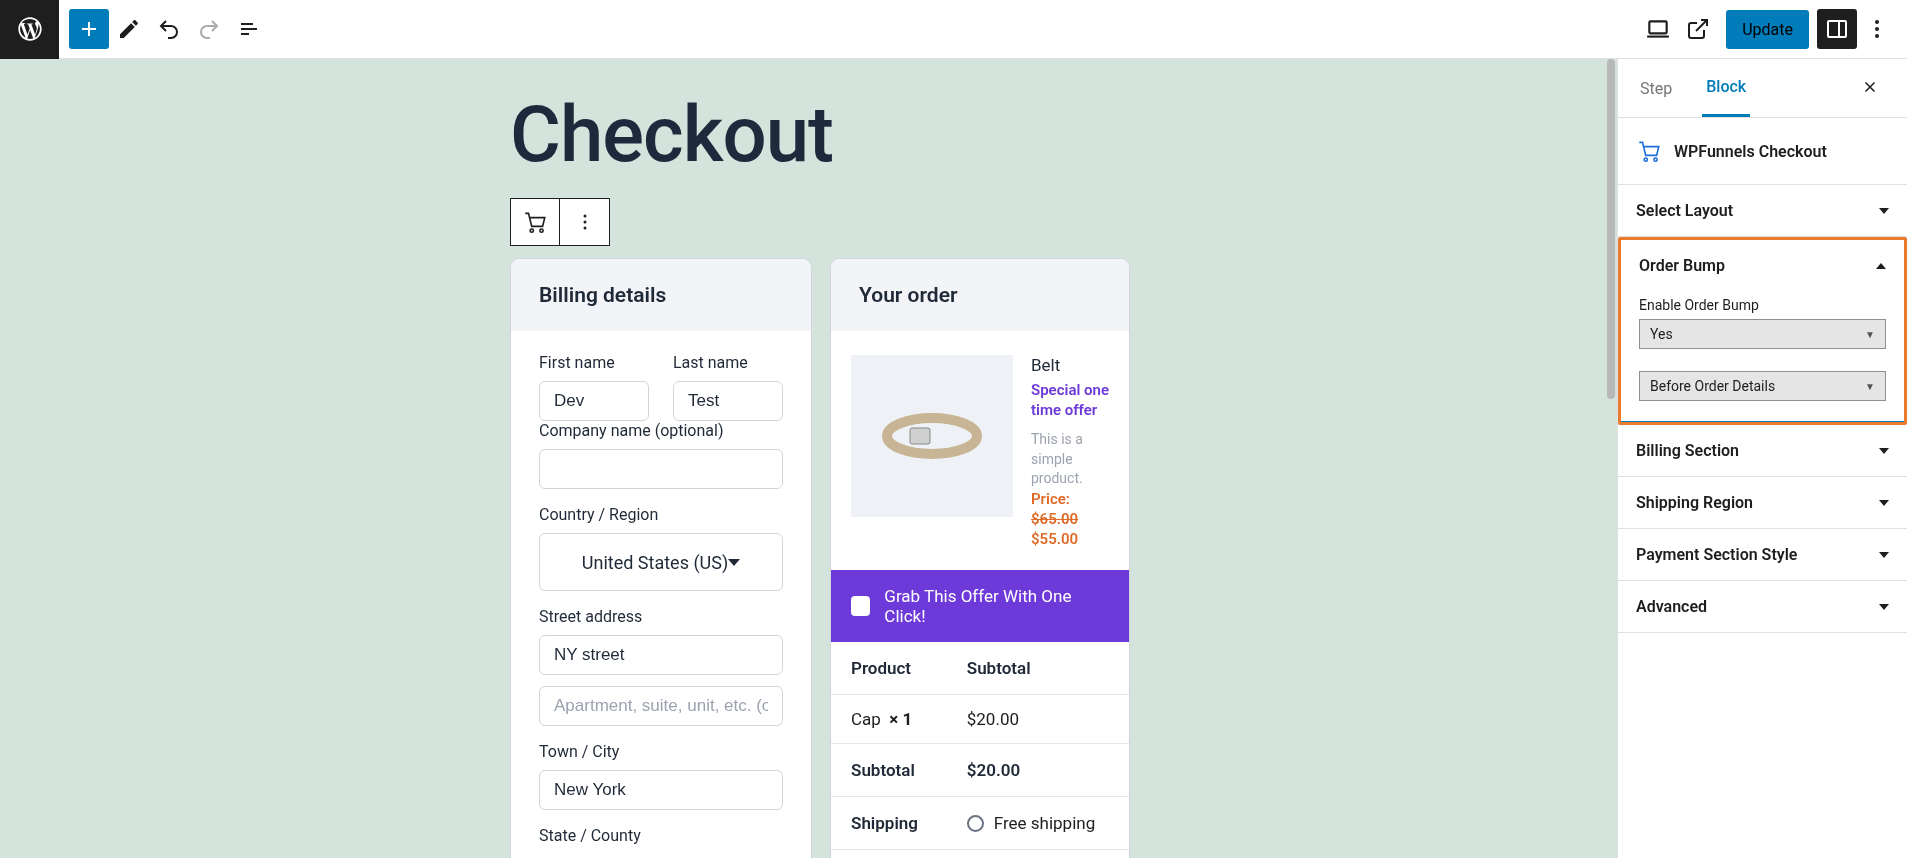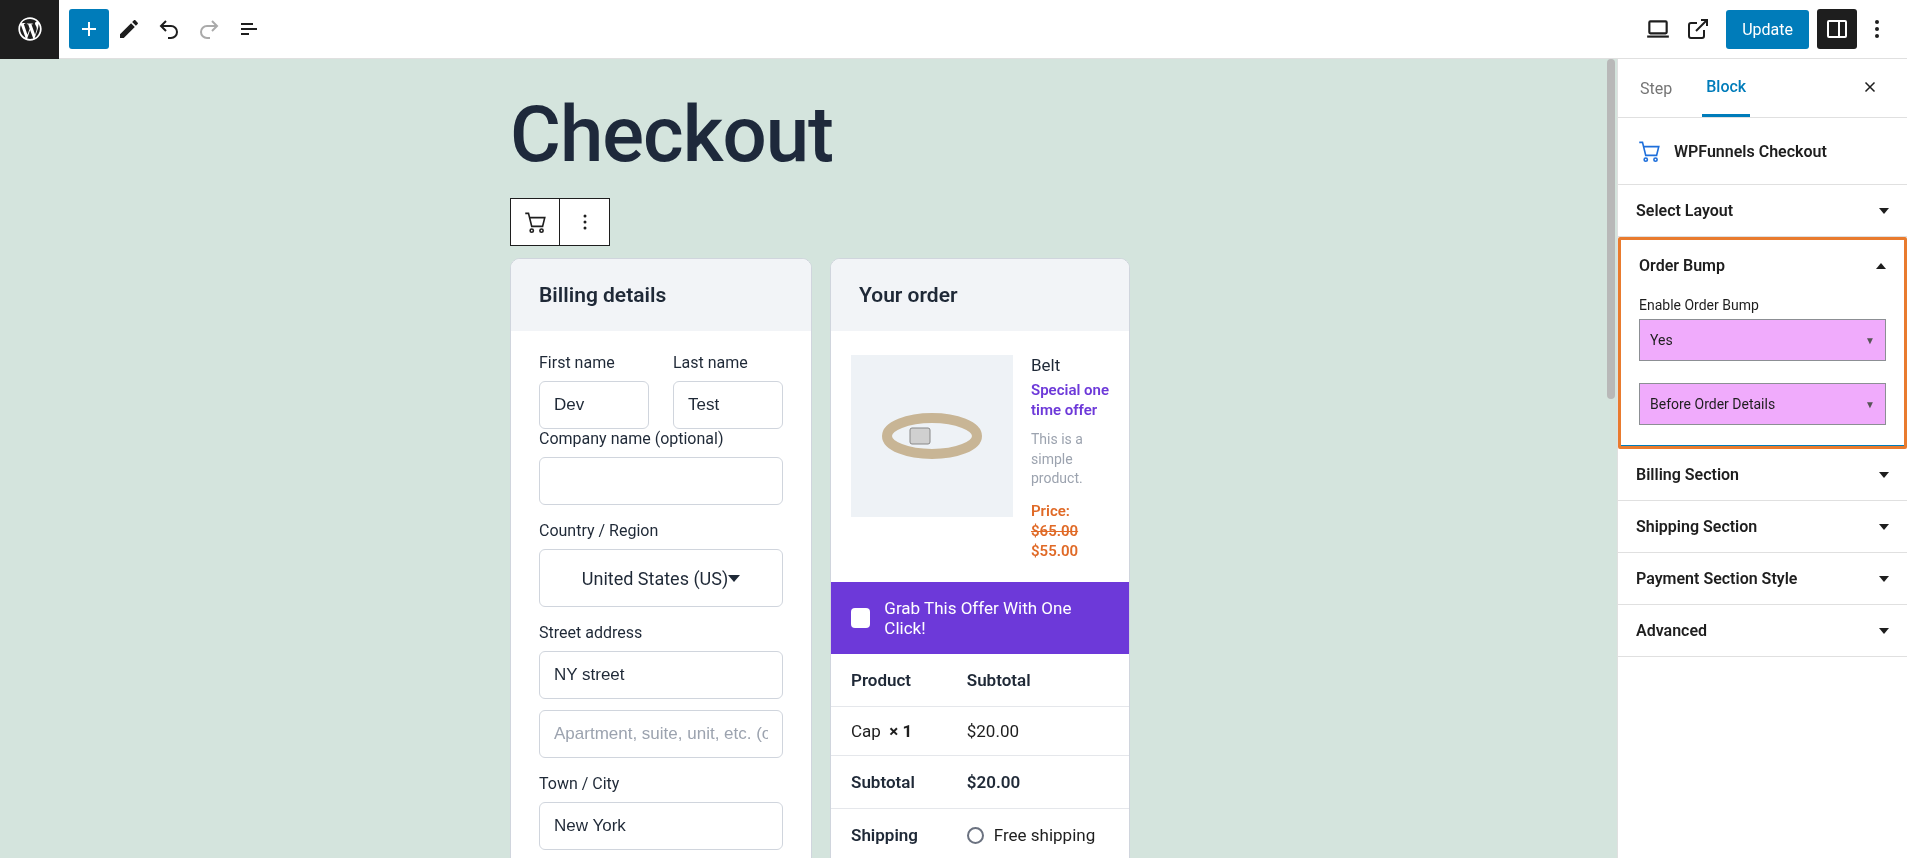--- a/index.html
+++ b/index.html
@@ -6,21 +6,21 @@
 body{font-family:-apple-system,BlinkMacSystemFont,"Segoe UI",Roboto,sans-serif;font-size:13px;color:#1e1e1e;background:#fff;width:1907px;height:858px;overflow:hidden}
 
 
 .topbar{height:59px;display:flex;align-items:center;border-bottom:1px solid #e0e0e0;padding-right:10px}
 .wp-logo{width:59px;height:59px;background:#1e1e1e;display:flex;align-items:center;justify-content:center}
 .wp-logo svg{width:28px;height:28px;fill:#fff}
 .add-btn{width:40px;height:40px;background:#007cba;color:#fff;border-radius:3px;display:flex;align-items:center;justify-content:center;margin-left:10px;cursor:pointer}
 .ibtn{width:40px;height:40px;display:flex;align-items:center;justify-content:center;cursor:pointer;color:#1e1e1e}
 .ibtn.disabled{color:#aaa}
 .top-spacer{flex:1}
-.update-btn{background:#007cba;color:#ffffff;padding:10px 16px;border-radius:3px;font-size:16px;cursor:pointer;margin:0 8px}
+.update-btn{background:#007cba;color:#000000;padding:10px 16px;border-radius:3px;font-size:16px;cursor:pointer;margin:0 8px}
 .sq{width:40px;height:40px;background:#1e1e1e;color:#fff;display:flex;align-items:center;justify-content:center;border-radius:3px;cursor:pointer}
 
 
 .main{display:flex;height:calc(100% - 59px)}
 .canvas{flex:1;background:#d4e4dd;overflow-y:auto;position:relative}
 .sidebar{width:290px;border-left:1px solid #e0e0e0;background:#fff;overflow-y:auto}
 
 
 .page-title{font-size:78px;font-weight:500;color:#1e293b;margin:30px 0 18px 510px;letter-spacing:-1px}
 .block-toolbar{display:flex;margin-left:510px;margin-bottom:12px}
@@ -31,33 +31,33 @@
 
 
 .card{background:#fff;border:1px solid #d0d5dd;border-radius:10px;overflow:hidden}
 .card-h{background:#f2f4f7;padding:24px 28px;font-size:21px;font-weight:600;color:#1f2937}
 .card-b{padding:22px 28px}
 .bill{width:302px}
 
 .frow{display:flex;gap:24px;}
 .fcol{flex:1}
 .fl{font-size:16px;color:#1f2937;margin-bottom:9px;display:block}
-.fin{width:100%;height:48px;border:1px solid #d0d5dd;border-radius:6px;padding:0 14px;font-size:17px;color:#1f2937;background:#fff}
+.fin{width:100%;height:40px;border:1px solid #d0d5dd;border-radius:6px;padding:0 14px;font-size:17px;color:#1f2937;background:#fff}
 .fin::placeholder{color:#9ca3af}
 .sel{width:100%;height:58px;border:1px solid #d0d5dd;border-radius:6px;padding:0 18px;font-size:18px;color:#1f2937;display:flex;align-items:center;justify-content:center;cursor:pointer;background:#fff}
 .sel .caret{width:0;height:0;border-left:6px solid transparent;border-right:6px solid transparent;border-top:7px solid #1f2937}
 
 
 .ord{width:300px}
 .bump{display:flex;gap:18px;padding:24px 20px 20px}
 .bump-imgwrap{width:162px;height:162px;background:#eef2f6;display:flex;align-items:center;justify-content:center}
 .bump-txt{flex:1}
 .bump-name{font-size:17px;color:#1f2937;margin-bottom:6px}
 .bump-offer{font-size:15px;color:#6d39d9;font-weight:600;line-height:1.3;margin-bottom:10px}
-.bump-desc{font-size:14px;color:#9ca3af;line-height:1.4;margin-bottom:12px}
+.bump-desc{font-size:14px;color:#9ca3af;line-height:1.4;}
 .bump-price{font-size:15px;color:#e06a27;font-weight:600;line-height:1.35}
 .bump-price .strike{text-decoration:line-through}
 .bump-cta{background:#6d39d9;color:#fff;padding:16px 20px;display:flex;align-items:center;gap:14px;font-size:17px;cursor:pointer}
 .bump-cta .cb{width:20px;height:20px;border-radius:4px;background:#fff}
 
 .otbl{width:100%;border-collapse:collapse}
 .otbl th,.otbl td{padding:16px 20px;text-align:left;font-size:17px;border-bottom:1px solid #e5e7eb}
 .otbl th{font-weight:600;color:#1f2937}
 .otbl .r td{padding:14px 20px}
 .ship-opt{display:flex;align-items:flex-start;gap:10px}
@@ -69,21 +69,21 @@
 .sb-tab.active{color:#007cba;border-bottom:3px solid #007cba;font-weight:500}
 .sb-close{margin-left:auto;cursor:pointer;font-size:22px;color:#1e1e1e;padding:10px}
 
 .sb-block{display:flex;align-items:center;gap:12px;padding:20px 18px;border-bottom:1px solid #e0e0e0;font-size:16px;font-weight:600}
 .sb-block svg{width:26px;height:26px}
 
 .sb-panel{border-bottom:1px solid #e0e0e0}
 .sb-ph{display:flex;align-items:center;justify-content:space-between;padding:16px 18px;font-size:16px;font-weight:600;cursor:pointer}
 .sb-pb{padding:6px 18px 20px}
 .sb-label{font-size:14px;color:#1e1e1e;margin-bottom:6px;display:block}
-.sb-sel{width:100%;height:42px;border:1px solid #8c8f94;padding:8px 10px;font-size:14px;display:flex;align-items:center;justify-content:space-between;cursor:pointer;background:#f0abfc;margin-bottom:22px}
+.sb-sel{width:100%;height:30px;border:1px solid #8c8f94;padding:8px 10px;font-size:14px;display:flex;align-items:center;justify-content:space-between;cursor:pointer;background:#e5e5e5;margin-bottom:22px}
 .sb-sel:last-child{margin-bottom:0}
 .sb-sel .sc{font-size:10px;color:#555}
 
 .highlight{border:3px solid #e97b2e;border-radius:2px}
 
 .chev{width:0;height:0;border-left:6px solid transparent;border-right:6px solid transparent}
 .chev.down{border-top:7px solid #1e1e1e}
 .chev.up{border-bottom:7px solid #1e1e1e}
 .chev.sm.down{border-left-width:5px;border-right-width:5px;border-top:6px solid #1e1e1e}
 .chev.sm.up{border-left-width:5px;border-right-width:5px;border-bottom:6px solid #1e1e1e}
@@ -310,21 +310,21 @@
     </div>
 
     <div class="sb-panel">
       <div class="sb-ph">
         <span>Billing Section</span>
         <span class="chev sm down"></span>
       </div>
     </div>
     <div class="sb-panel">
       <div class="sb-ph">
-        <span>Shipping Section</span>
+        <span>Shipping Region</span>
         <span class="chev sm down"></span>
       </div>
     </div>
     <div class="sb-panel">
       <div class="sb-ph">
         <span>Payment Section Style</span>
         <span class="chev sm down"></span>
       </div>
     </div>
     <div class="sb-panel">

